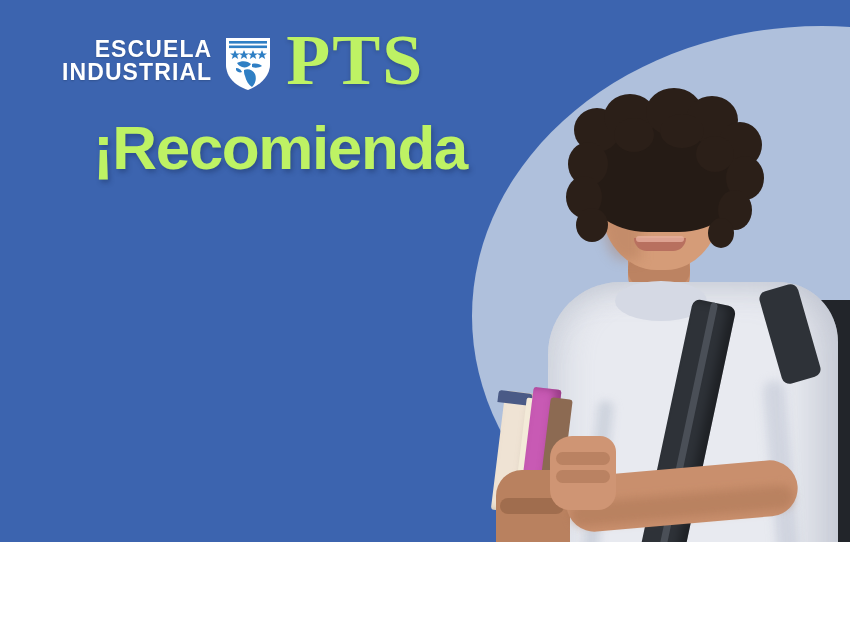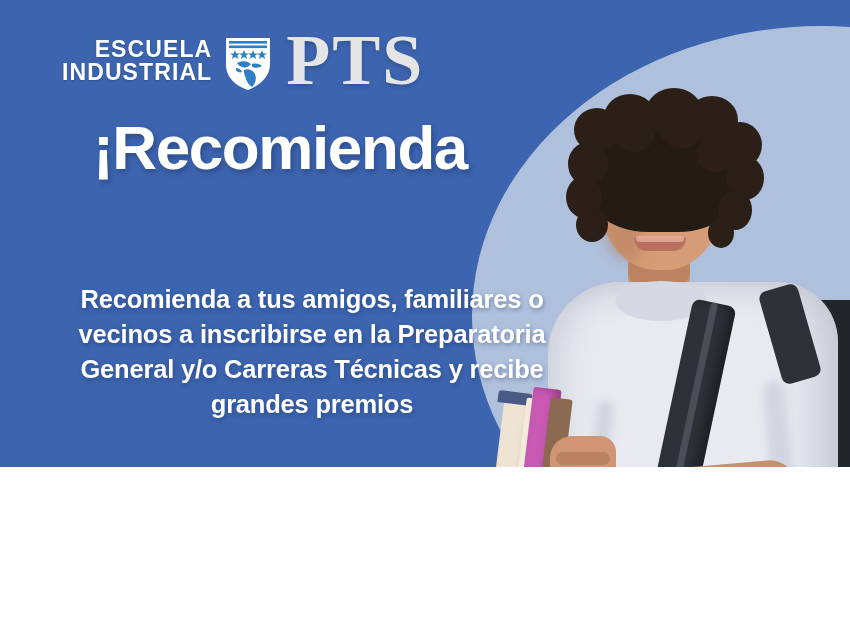--- a/index.html
+++ b/index.html
@@ -5,21 +5,21 @@
   html, body {
     margin: 0;
     padding: 0;
     background: #ffffff;
   }
   * { box-sizing: border-box; }
 
   .banner {
     position: relative;
     width: 850px;
-    height: 467px;
+    height: 542px;
     overflow: hidden;
     background: #3c64af;
     font-family: "Liberation Sans", sans-serif;
   }
 
   
   .bg-blue {
     position: absolute;
     inset: 0;
     background: #3c64af;
@@ -204,37 +204,37 @@
   }
   .logo-words span {
     color: #ffffff;
     font-weight: bold;
     font-size: 23px;
     letter-spacing: 1.1px;
     text-shadow: 0 1px 2px rgba(0,0,0,.18);
   }
   .shield-wrap { position: relative; width: 52px; height: 62px; }
   .logo-pts {
-    color: #e5e5e5;
+    color: #bef264;
     font-family: "Liberation Serif", serif;
     font-size: 72px;
     font-weight: bold;
     letter-spacing: 2px;
     line-height: .85;
     text-shadow: 0 2px 4px rgba(0,0,0,.20);
     margin-left: 2px;
   }
 
   
   .headline {
     position: absolute;
     left: 0; top: 118px;
     width: 560px;
     text-align: center;
-    color: #ffffff;
+    color: #bef264;
     font-size: 62px;
     font-weight: bold;
     line-height: .96;
     letter-spacing: -1.4px;
     text-shadow: 2px 3px 5px rgba(25,45,90,.42);
   }
   .headline .l1 { display: block; }
   .headline .l2 { display: block; }
 
   
@@ -388,17 +388,16 @@
         </svg>
       </div>
 
       <div class="logo-pts">PTS</div>
     </div>
 
     <div class="headline">
       <span class="l1">¡Recomienda</span>
     </div>
 
-    <p class="para">Recomienda a tus amigos, familiares o vecinos a inscribirse en la Preparatoria General y/o Carreras Técnicas y recibe grandes premios</p>
 
 
   </div>
 </div>
 
 </body></html>

